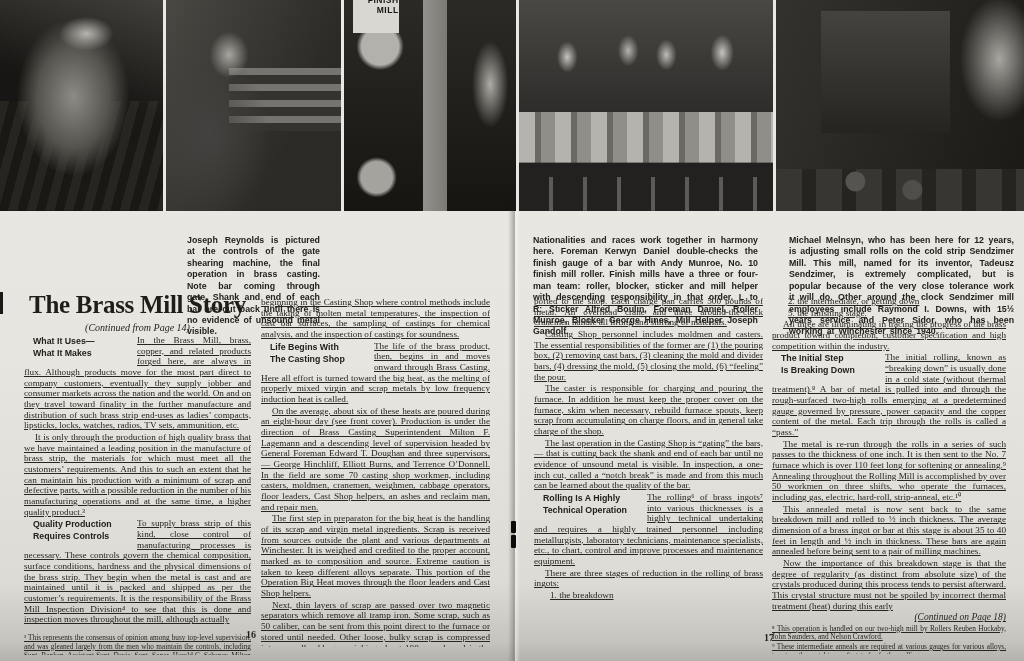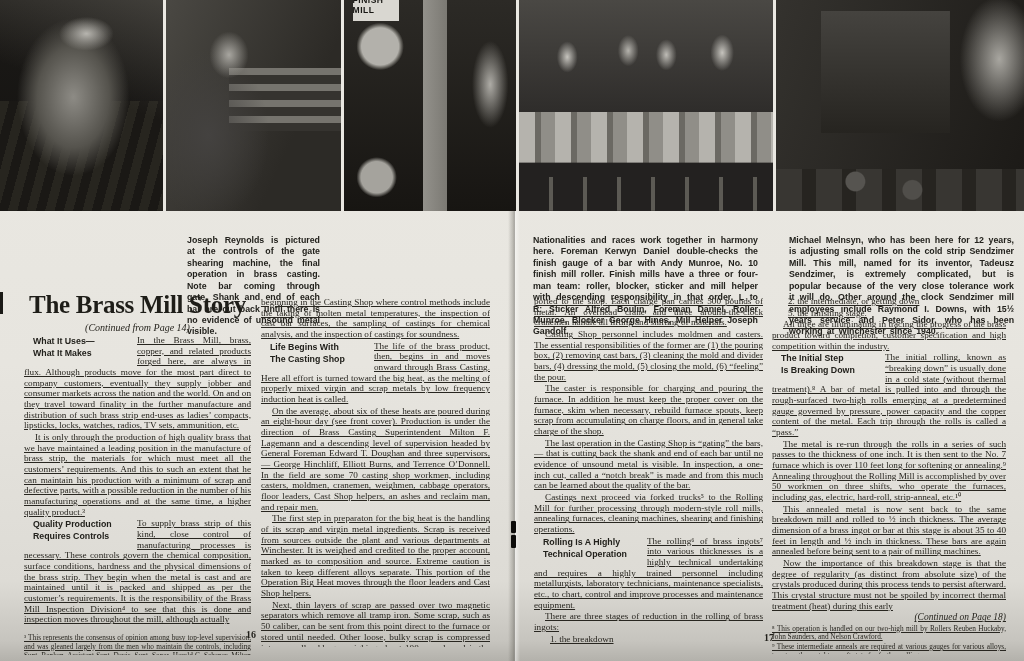--- a/index.html
+++ b/index.html
@@ -52,22 +52,22 @@
   .photo5 { left:776px; width:248px;
     background-image:
       radial-gradient(58px 92px at 90% 28%, #a8a6a0, rgba(0,0,0,0) 68%),
       linear-gradient(#45433f, #262420),
       radial-gradient(circle 15px at 32% 86%, #565450 62%, rgba(0,0,0,0) 70%),
       radial-gradient(circle 15px at 55% 90%, #504e4a 62%, rgba(0,0,0,0) 70%),
       repeating-linear-gradient(90deg, #383632 0 26px, #262420 26px 40px),
       linear-gradient(110deg, #34322e, #1b1916);
     background-size:100% 100%,52% 58%,100% 100%,100% 100%,100% 20%,100% 100%;
     background-position:0 0,38% 12%,0 0,0 0,0 100%,0 0; background-repeat:no-repeat; }
-  .mill-sign { position:absolute; left:5%; top:0; width:46px; height:21px; overflow:hidden;
-    background:#d9d7d1; color:#181714; text-align:left; }
+  .mill-sign { position:absolute; left:5%; top:0; width:46px; height:33px; overflow:hidden;
+    background:#d9d7d1; color:#181714; text-align:right; }
   .mill-sign span { display:block; margin-top:-4px; white-space:pre-line;
     font:bold 8.5px/9.5px "Liberation Sans", sans-serif; letter-spacing:.5px; }
 
   
   .caption { position:absolute; top:235px;
     font-family:"Liberation Sans", sans-serif; font-weight:bold;
     font-size:8.8px; line-height:1.3; text-align:justify; color:#23221d; word-spacing:1.5px; }
   .cap1 { left:10px;  width:132px; }
   .cap2 { left:187px; width:133px; }
   .cap3 { left:363px; width:133px; }
@@ -149,21 +149,20 @@
     <p class="indent">The first step in preparaton for the big heat is the handling of its scrap and virgin metal ingredients. Scrap is received from sources outside the plant and various departments at Winchester. It is weighed and credited to the proper account, marked as to composition and source. Extreme caution is taken to keep different alloys separate. This portion of the Operation Big Heat moves through the floor leaders and Cast Shop helpers.</p>
     <p class="indent">Next, thin layers of scrap are passed over two magnetic separators which remove all tramp iron. Some scrap, such as 50 caliber, can be sent from this point direct to the furnace or stored until needed. Other loose, bulky scrap is compressed into a small cabbage weighing about 100 pounds and is the responsibility of the cabbage operators.</p>
 
   </div>
 
   <div class="col col3">
     <p>ported to the shop. Each charge pan carries 500 pounds of metal. An overhead crane and three around-the-clock cranemen handle all lifting and shifting of materials.</p>
     <p class="indent">Casting Shop personnel includes moldmen and casters. The essential responsibilities of the former are (1) the pouring box, (2) removing cast bars, (3) cleaning the mold and divider bars, (4) dressing the mold, (5) closing the mold, (6) “feeling” the pour.</p>
     <p class="indent">The caster is responsible for charging and pouring the furnace. In addition he must keep the proper cover on the furnace, skim when necessary, rebuild furnace spouts, keep scrap from accumulating on charge floors, and in general take charge of the shop.</p>
     <p class="indent">The last operation in the Casting Shop is “gating” the bars,— that is cutting back the shank and end of each bar until no evidence of unsound metal is visible. In inspection, a one-inch cut, called a “notch break” is made and from this much can be learned about the quality of the bar.</p>
-    <p class="indent">Castings next proceed via forked trucks⁵ to the Rolling Mill for further processing through modern-style roll mills, annealing furnaces, cleaning machines, shearing and finishing operations.</p>
     <p><span class="runin">Rolling Is A Highly
 Technical Operation</span><span>The rolling⁶ of brass ingots⁷ into various thicknesses is a highly technical undertaking and requires a highly trained personnel including metallurgists, laboratory technicians, maintenance specialists, etc., to chart, control and improve processes and maintenance equipment.</span></p>
     <p class="indent">There are three stages of reduction in the rolling of brass ingots:</p>
     <p class="list">1. the breakdown</p>
 
   </div>
 
   <div class="col col4">
     <p class="list">2. the intermediate, or getting down</p>
     <p class="list">5. the finishing stage.</p>

